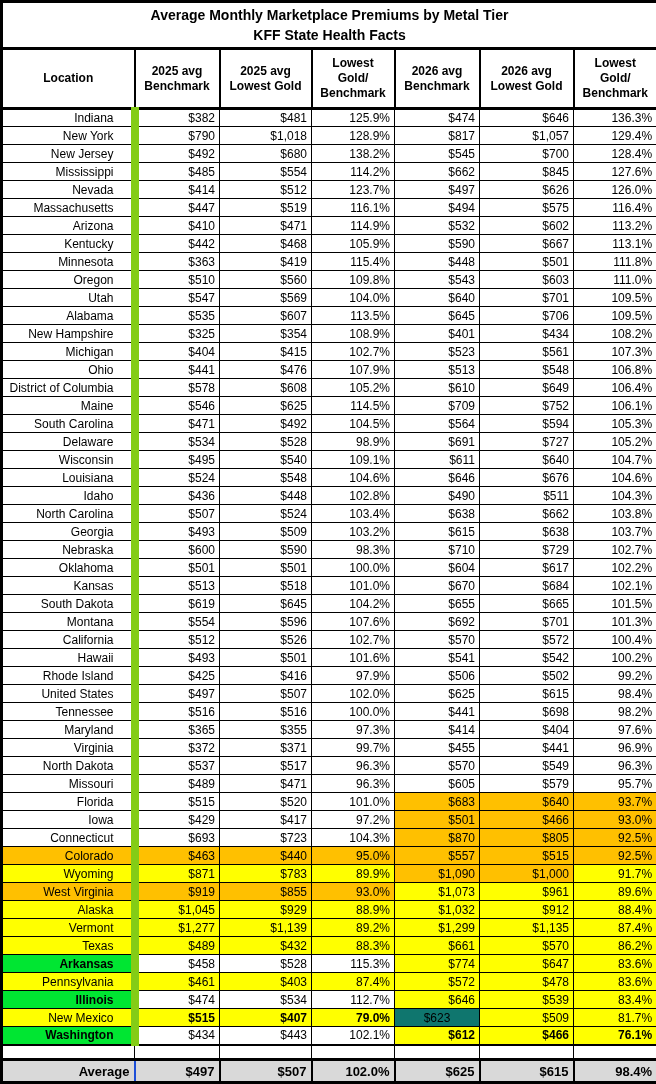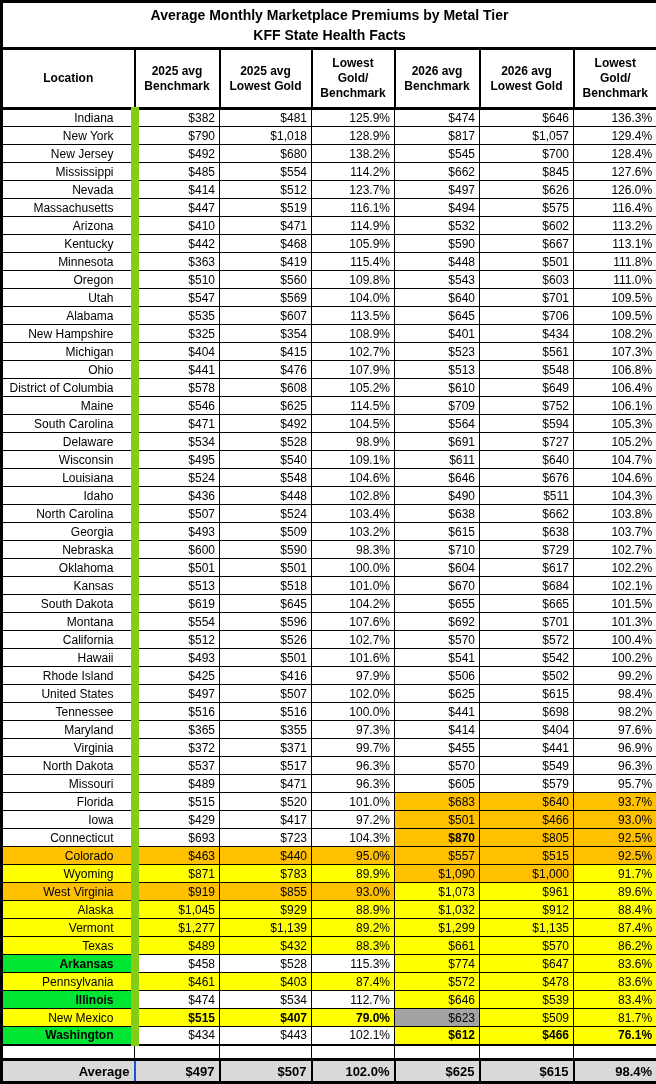--- a/index.html
+++ b/index.html
@@ -412,21 +412,21 @@
         <td class="cell">97.2%</td>
         <td class="cell" style="background: rgb(255, 192, 0);">$501</td>
         <td class="cell" style="background: rgb(255, 192, 0);">$466</td>
         <td class="cell" style="background: rgb(255, 192, 0);">93.0%</td>
       </tr>
       <tr>
         <td class="cell loc">Connecticut</td>
         <td class="cell">$693</td>
         <td class="cell">$723</td>
         <td class="cell">104.3%</td>
-        <td class="cell" style="background: rgb(255, 192, 0); font-weight: bold;">$870</td>
+        <td class="cell" style="background: rgb(255, 192, 0);">$870</td>
         <td class="cell" style="background: rgb(255, 192, 0);">$805</td>
         <td class="cell" style="background: rgb(255, 192, 0);">92.5%</td>
       </tr>
       <tr>
         <td class="cell loc" style="background: rgb(255, 192, 0);">Colorado</td>
         <td class="cell" style="background: rgb(255, 192, 0);">$463</td>
         <td class="cell" style="background: rgb(255, 192, 0);">$440</td>
         <td class="cell" style="background: rgb(255, 192, 0);">95.0%</td>
         <td class="cell" style="background: rgb(255, 192, 0);">$557</td>
         <td class="cell" style="background: rgb(255, 192, 0);">$515</td>
@@ -502,21 +502,21 @@
         <td class="cell">112.7%</td>
         <td class="cell" style="background: rgb(255, 255, 0);">$646</td>
         <td class="cell" style="background: rgb(255, 255, 0);">$539</td>
         <td class="cell" style="background: rgb(255, 255, 0);">83.4%</td>
       </tr>
       <tr>
         <td class="cell loc" style="background: rgb(255, 255, 0);">New Mexico</td>
         <td class="cell" style="background: rgb(255, 255, 0); font-weight: bold;">$515</td>
         <td class="cell" style="background: rgb(255, 255, 0); font-weight: bold;">$407</td>
         <td class="cell" style="background: rgb(255, 255, 0); font-weight: bold;">79.0%</td>
-        <td class="cell" style="background: #a3a3a3;">$623</td>
+        <td class="cell" style="background: #0f766e; text-align: center;">$623</td>
         <td class="cell" style="background: rgb(255, 255, 0);">$509</td>
         <td class="cell" style="background: rgb(255, 255, 0);">81.7%</td>
       </tr>
       <tr class="last-data">
         <td class="cell loc" style="background: rgb(0, 230, 50); font-weight: bold;">Washington</td>
         <td class="cell">$434</td>
         <td class="cell">$443</td>
         <td class="cell">102.1%</td>
         <td class="cell" style="background: rgb(255, 255, 0); font-weight: bold;">$612</td>
         <td class="cell" style="background: rgb(255, 255, 0); font-weight: bold;">$466</td>

